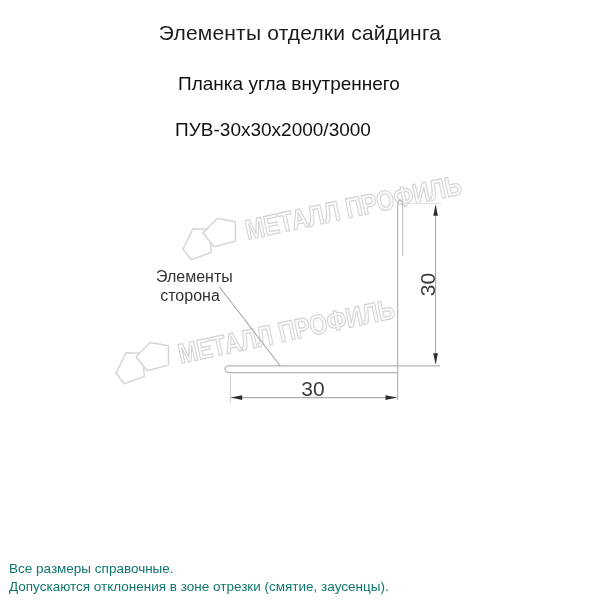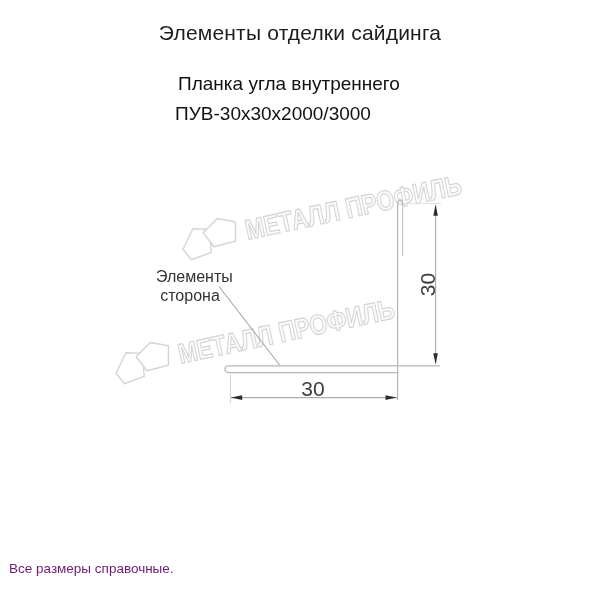--- a/index.html
+++ b/index.html
@@ -27,21 +27,21 @@
     top: 73px; left: 0; width: 546px;
     text-align: center;
   }
   .product-name {
     font-size: 19px;
     font-weight: 400;
     color: #111111;
     padding-left: 32px;
   }
   .product-code {
-    margin-top: 8px;
+    margin-top: 24px;
     font-size: 19px;
     font-weight: 400;
     color: #111111;
   }
   
   .watermark {
     position: absolute;
     display: flex;
     align-items: center;
     gap: 4px;
@@ -81,21 +81,21 @@
     font-size: 16px;
     line-height: 18.5px;
     color: #333333;
   }
   
   .footnotes {
     position: absolute;
     left: 9px; top: 560px;
     font-size: 13.5px;
     line-height: 18px;
-    color: #701a75;
+    color: #0f766e;
   }
 </style>
 </head>
 <body>
 
 <div class="page">
 
   <div class="page-title">Элементы отделки сайдинга</div>
 
   <div class="subtitle-block">
@@ -159,15 +159,16 @@
     <path d="M 219 286.5 L 280 365.5" fill="none" stroke="#a8a8a8" stroke-width="1.1"></path>
 
     <text class="dim-text" transform="translate(434.5 284.5) rotate(-90)" text-anchor="middle">30</text>
     <text class="dim-text" x="313" y="395.5" text-anchor="middle">30</text>
   </svg>
 
   <div class="face-label">Элементы сторона</div>
 
   <div class="footnotes">
     <div>Все размеры справочные.</div>
+    <div>Допускаются отклонения в зоне отрезки (смятие, заусенцы).</div>
   </div>
 
 </div>
 
 </body></html>

